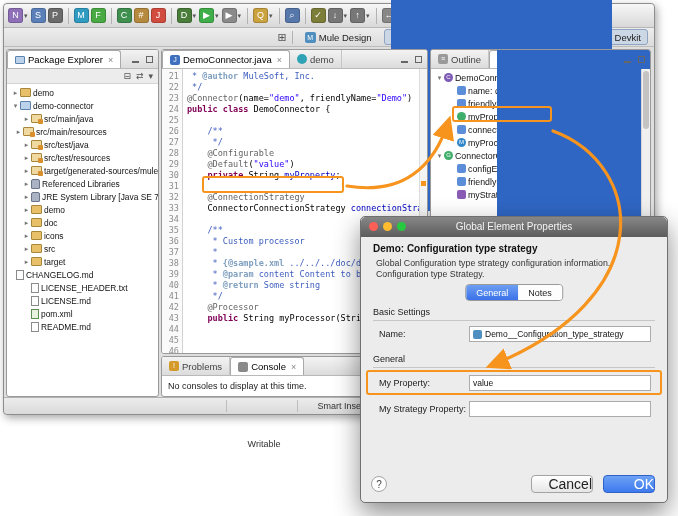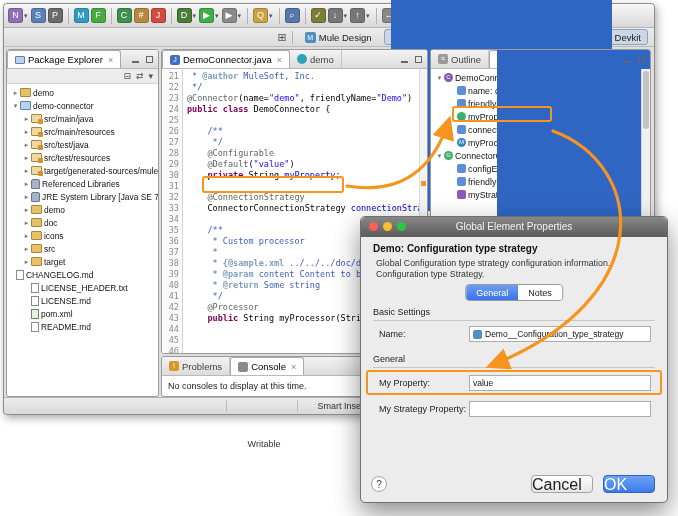--- a/index.html
+++ b/index.html
@@ -113,21 +113,21 @@
   .sec-basic{top:90px;}
   .sec-general{top:137px;}
   .drow{position:absolute;left:12px;right:12px;height:17px;}
   .row-name{top:109px;}
   .row-myprop{top:158px;}
   .row-mystrat{top:184px;}
   .dlabel{position:absolute;left:6px;top:3px;font-size:9px;color:#222;white-space:nowrap;}
   .dfield{position:absolute;left:96px;right:4px;top:0;height:16px;background:#fff;border:1px solid #ababab;font-size:8.5px;display:flex;align-items:center;gap:3px;padding:0 3px;color:#111;overflow:hidden;white-space:nowrap;}
   .elicon{width:9px;height:9px;background:#4f8fc0;border-radius:2px;flex:none;}
   .dhelp{position:absolute;left:10px;bottom:10px;width:16px;height:16px;border-radius:50%;background:#fdfdfd;border:1px solid #a5a5a5;text-align:center;line-height:15px;font-size:10px;color:#444;}
-  .dbtn{position:absolute;bottom:9px;height:18px;border-radius:4px;font-size:16px;text-align:left;line-height:17px;}
+  .dbtn{position:absolute;bottom:9px;height:18px;border-radius:4px;font-size:14px;text-align:right;line-height:17px;}
   .dbtn.cancel{right:74px;width:62px;background:linear-gradient(#ffffff,#e6e6e6);border:1px solid #a3a3a3;color:#222;}
   .dbtn.ok{right:12px;width:52px;background:linear-gradient(#6da2f5,#3d79ec);border:1px solid #2f63c9;color:#fff;}
 
   
   .hl{position:absolute;border:2px solid #f7941e;border-radius:3px;z-index:90;pointer-events:none;}
   .hl-code{left:202px;top:176px;width:142px;height:17px;}
   .hl-outline{left:452px;top:106px;width:100px;height:16px;}
   .hl-dialog{left:366px;top:370px;width:296px;height:25px;z-index:95;}
   .overlay{position:absolute;left:0;top:0;z-index:100;pointer-events:none;}
 </style>
@@ -214,21 +214,21 @@
           <div class="trow" style="padding-left:4px">
             <span class="arrow">▾</span>
             <span class="i-mule-project"></span>
             <span class="tlabel">demo-connector</span>
           </div>
           <div class="trow" style="padding-left:15px">
             <span class="arrow">▸</span>
             <span class="i-source-folder"></span>
             <span class="tlabel">src/main/java</span>
           </div>
-          <div class="trow" style="padding-left:15px">
+          <div class="trow" style="padding-left:7px">
             <span class="arrow">▸</span>
             <span class="i-source-folder"></span>
             <span class="tlabel">src/main/resources</span>
           </div>
           <div class="trow" style="padding-left:15px">
             <span class="arrow">▸</span>
             <span class="i-source-folder"></span>
             <span class="tlabel">src/test/java</span>
           </div>
           <div class="trow" style="padding-left:15px">

